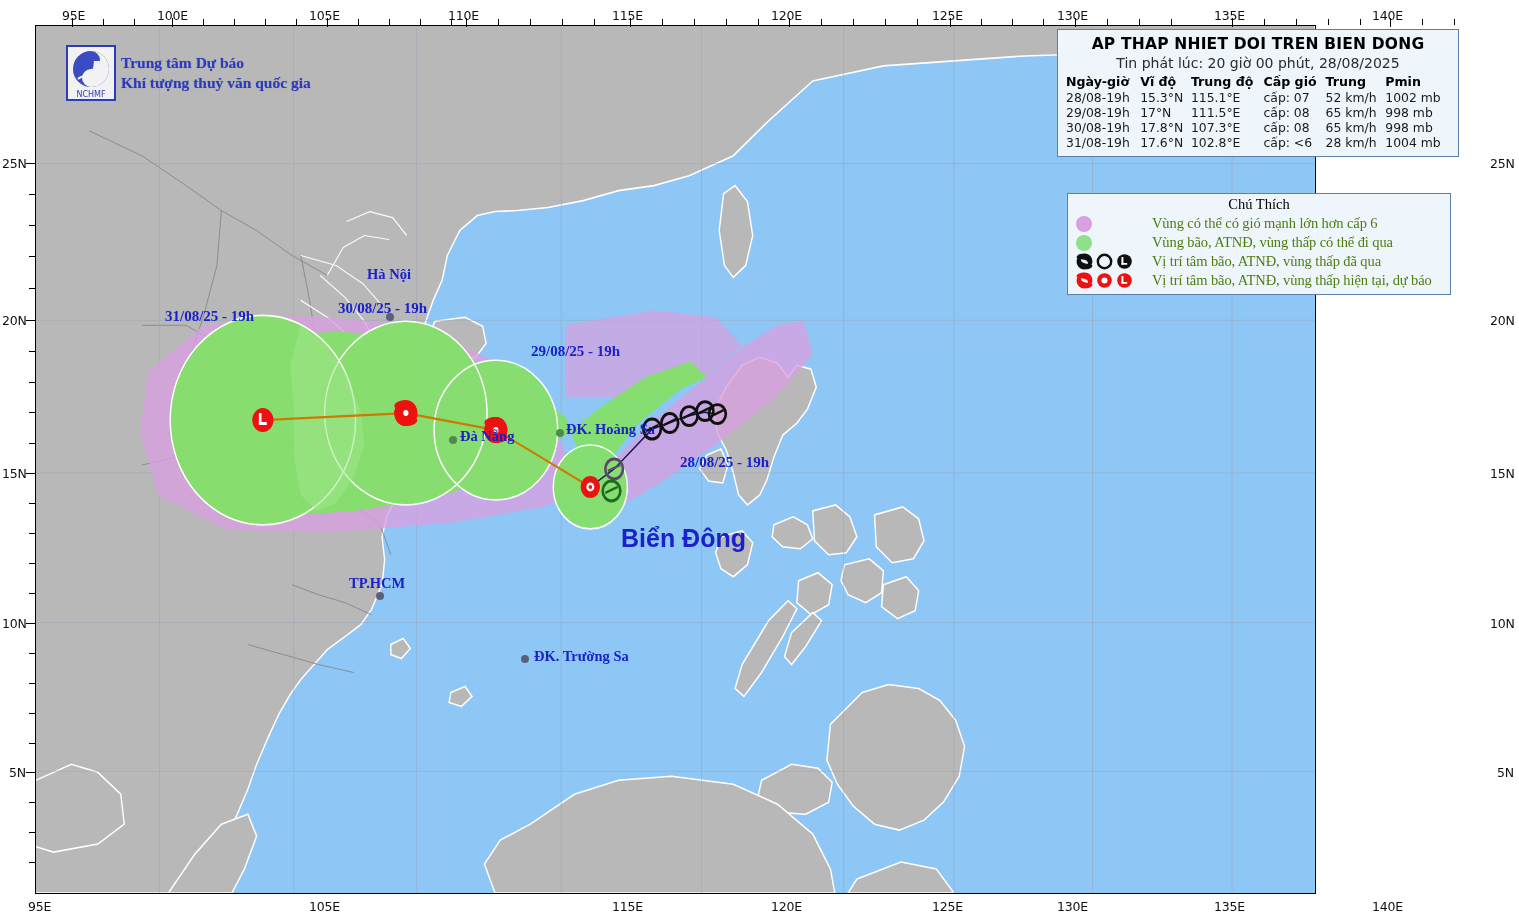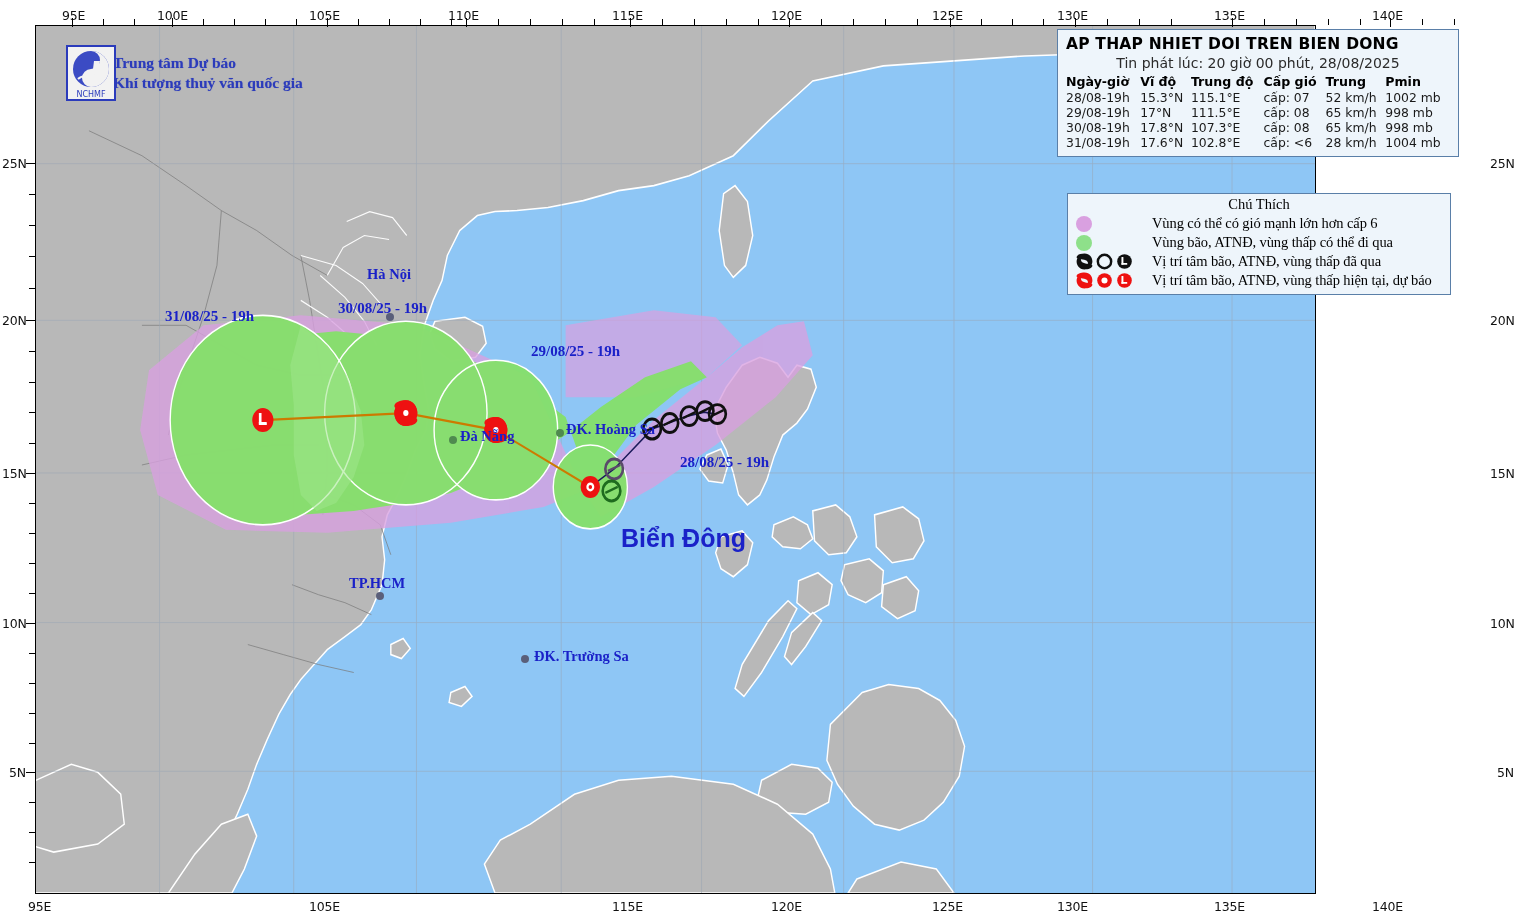--- a/index.html
+++ b/index.html
@@ -49,20 +49,21 @@
     position: absolute;
     left: 1057px; top: 29px;
     width: 402px;
     background: #eef5fb;
     border: 1px solid #5a7fa8;
     padding: 5px 8px 6px 8px;
     font-family: "DejaVu Sans", sans-serif;
     z-index: 40;
   }
   #info-title {
+    text-align: center;
     font-weight: bold;
     font-size: 15.5px;
     color: #000;
     letter-spacing: 0.2px;
     margin-bottom: 2px;
   }
   #info-sub {
     text-align: center;
     font-size: 14px;
     color: #2b2b2b;
@@ -101,42 +102,42 @@
     height: 19px;
     padding-left: 6px;
   }
   .legend-sym {
     width: 78px; flex: 0 0 78px;
     display: flex; align-items: center; justify-content: flex-start;
     padding-left: 2px;
   }
   .legend-text {
     font-size: 14.5px;
-    color: #000000;
+    color: #4d7c0f;
     white-space: nowrap;
     letter-spacing: -0.1px;
   }
   .dot-purple { width:16px;height:16px;border-radius:50%;background:#d9a0e0; }
   .dot-green  { width:16px;height:16px;border-radius:50%;background:#8ee08a; }
 
   
   .g { width: 17px; height: 17px; margin-right: 3px; position: relative; flex:0 0 auto;}
   .g svg { display:block; }
 
   
   #logo-block {
     position: absolute;
     left: 66px; top: 45px;
     display: flex; align-items: center;
     z-index: 35;
   }
   #logo-mark {
     width: 47px; height: 56px;
     position: relative;
-    margin-right: 0;
+    margin-right: 8px;
   }
   #logo-text {
     font-family: "Liberation Serif", serif;
     font-weight: bold;
     color: #2b3bbb;
     font-size: 15.5px;
     line-height: 20px;
     text-shadow: 0 0 1px rgba(43,59,187,.4);
   }
 

